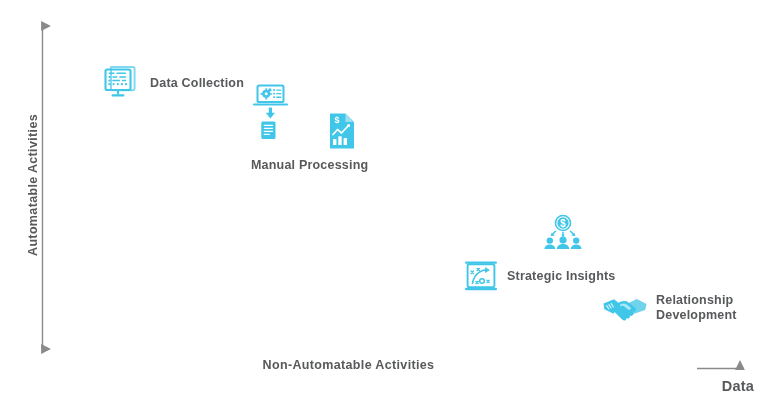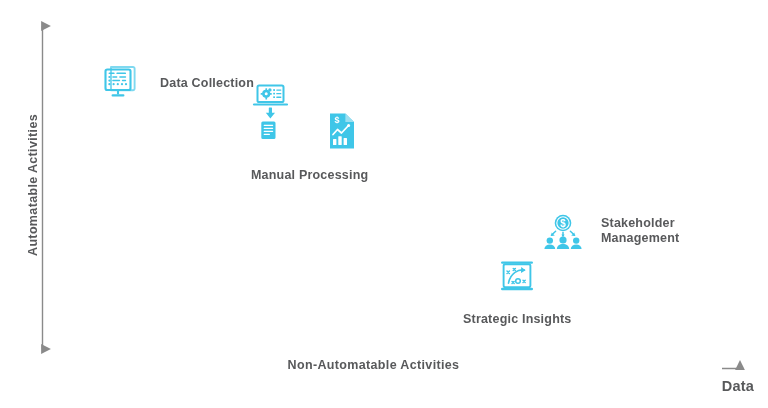--- a/index.html
+++ b/index.html
@@ -52,21 +52,20 @@
     position: absolute;
     left: 0;
     top: 358px;
     width: 697px;
     text-align: center;
     font-size: 12.5px;
     font-weight: 700;
     letter-spacing: 0.35px;
     color: #58595b;
     background: #ffffff;
-    margin-left: 25px;
   }
   .x-axis-label span {
     background: #ffffff;
     padding: 0 12px;
   }
 
   .high-label {
     position: absolute;
     right: 14px;
     top: 378px;
@@ -74,42 +73,42 @@
     font-weight: 700;
     letter-spacing: 0.2px;
     color: #58595b;
   }
 
   
   .item {
     position: absolute;
     display: flex;
     align-items: center;
-    gap: 18px;
+    gap: 8px;
   }
   .item .icon {
     flex: 0 0 auto;
     display: block;
     line-height: 0;
   }
   .item .lbl {
     font-size: 12.5px;
     font-weight: 700;
     letter-spacing: 0.2px;
     line-height: 1.18;
     color: #58595b;
     white-space: pre-line;
   }
 
   
   #item-data-collection     { left: 100px; top: 62px;  }
   #item-manual-processing   { left: 251px; top: 83px;  align-items: flex-start; flex-direction: column; }
   #item-financial-reporting { left: 326px; top: 112px; }
   #item-stakeholder         { left: 543px; top: 211px; }
-  #item-strategic-insights  { left: 463px; top: 258px; flex-direction: column; }
+  #item-strategic-insights  { left: 463px; top: 258px; }
   #item-relationship        { left: 602px; top: 292px; }
 
   #item-manual-processing .lbl { padding-top: 9px; }
 </style>
 </head>
 <body>
 
 <div id="canvas">
 
   <svg class="axis-svg" viewBox="0 0 768 408">
@@ -265,22 +264,20 @@
         <g fill="#3FC6E8">
           <circle cx="6.8" cy="29.6" r="3.2"></circle>
           <path d="M1.4 38 a5.4 4.6 0 0 1 10.8 0 Z"></path>
           <circle cx="33.2" cy="29.6" r="3.2"></circle>
           <path d="M27.8 38 a5.4 4.6 0 0 1 10.8 0 Z"></path>
           <circle cx="20" cy="29.0" r="3.6"></circle>
           <path d="M13.8 38 a6.2 5.2 0 0 1 12.4 0 Z"></path>
         </g>
       </svg>
     </span>
-    <span class="lbl">Stakeholder
-Management</span>
   </div>
 
   <div class="item" id="item-strategic-insights">
     <span class="icon">
       <svg width="36" height="36" viewBox="0 0 36 36">
 
         <path d="M3.2 4.6 h29.6" stroke="#3FC6E8" stroke-width="2.4" stroke-linecap="round"></path>
 
         <rect x="4.6" y="6.2" width="26.8" height="23" rx="1.6" fill="none" stroke="#3FC6E8" stroke-width="1.9"></rect>
 
@@ -294,14 +291,49 @@
           <path d="M14.2 10.4 l2.2 2.2 M16.4 10.4 l-2.2 2.2"></path>
           <path d="M24.0 22.2 l2.2 2.2 M26.2 22.2 l-2.2 2.2"></path>
           <path d="M13.0 23.4 l2.2 2.2 M15.2 23.4 l-2.2 2.2"></path>
         </g>
         <circle cx="19.0" cy="23.0" r="2.3" fill="none" stroke="#3FC6E8" stroke-width="1.5"></circle>
       </svg>
     </span>
     <span class="lbl">Strategic Insights</span>
   </div>
 
+  <div class="item" id="item-relationship">
+    <span class="icon">
+      <svg width="46" height="32" viewBox="0 0 46 32">
+        <g fill="#3FC6E8">
+
+          <path d="M1.5 11.6 L12.0 7.2 L18.6 12.6 L11.5 21.8 L2.4 17.2 Z"></path>
+
+          <path d="M44.5 12.0 L34.8 7.0 L26.0 11.2 L30.0 22.4 L43.2 18.0 Z" fill="#6FD3EC"></path>
+
+          <path d="M16.2 11.0 C 19.2 8.6, 23.6 8.2, 26.4 10.4
+                   L33.0 15.6 C 34.4 16.7, 34.3 18.5, 33.0 19.4
+                   C 32.0 20.1, 30.8 20.0, 29.9 19.3
+                   L30.6 20.0 C 31.8 21.0, 31.7 22.6, 30.5 23.4
+                   C 29.5 24.1, 28.4 24.0, 27.5 23.3
+                   C 28.3 24.2, 28.1 25.5, 27.0 26.2
+                   C 26.0 26.8, 24.9 26.6, 24.1 25.9
+                   C 24.6 26.7, 24.3 27.8, 23.3 28.3
+                   C 22.3 28.8, 21.2 28.5, 20.5 27.7
+                   L13.8 21.2 C 12.2 19.6, 12.4 17.2, 14.0 15.7 Z"></path>
+
+          <path d="M18.0 12.6 C 20.2 11.2, 23.0 11.0, 24.8 12.4 L28.4 15.2
+                   C 29.2 15.9, 29.1 17.0, 28.2 17.6 C 27.5 18.1, 26.7 18.0, 26.0 17.5
+                   L22.3 14.6 C 21.0 13.6, 19.4 13.6, 18.2 14.6 Z" fill="#ffffff" opacity="0.55"></path>
+
+          <g stroke="#ffffff" stroke-width="1.1" stroke-linecap="round" opacity="0.85">
+            <path d="M4.6 13.6 l2.2 3.4"></path>
+            <path d="M6.9 12.6 l2.2 3.4"></path>
+            <path d="M9.2 11.6 l2.2 3.4"></path>
+          </g>
+        </g>
+      </svg>
+    </span>
+    <span class="lbl">Relationship
+Development</span>
+  </div>
 
 </div>
 
 </body></html>

